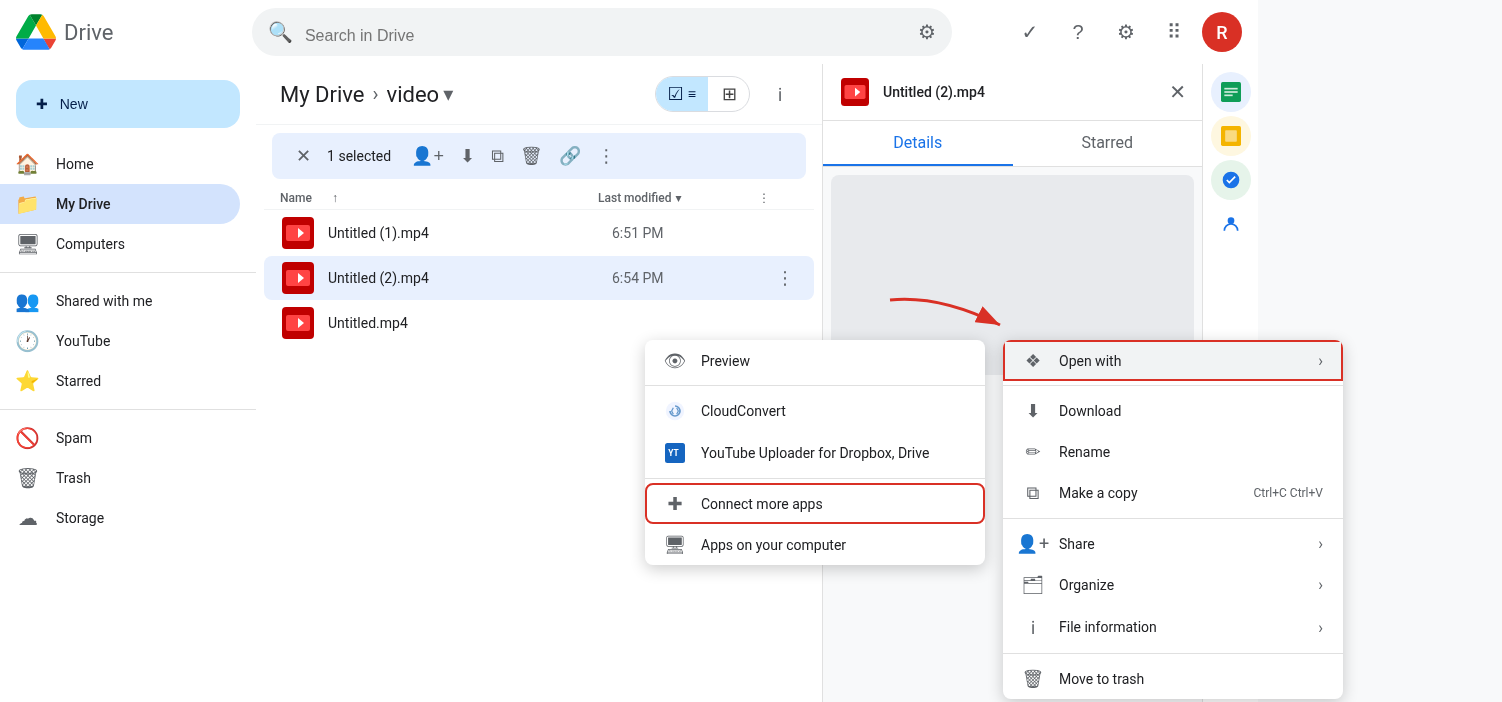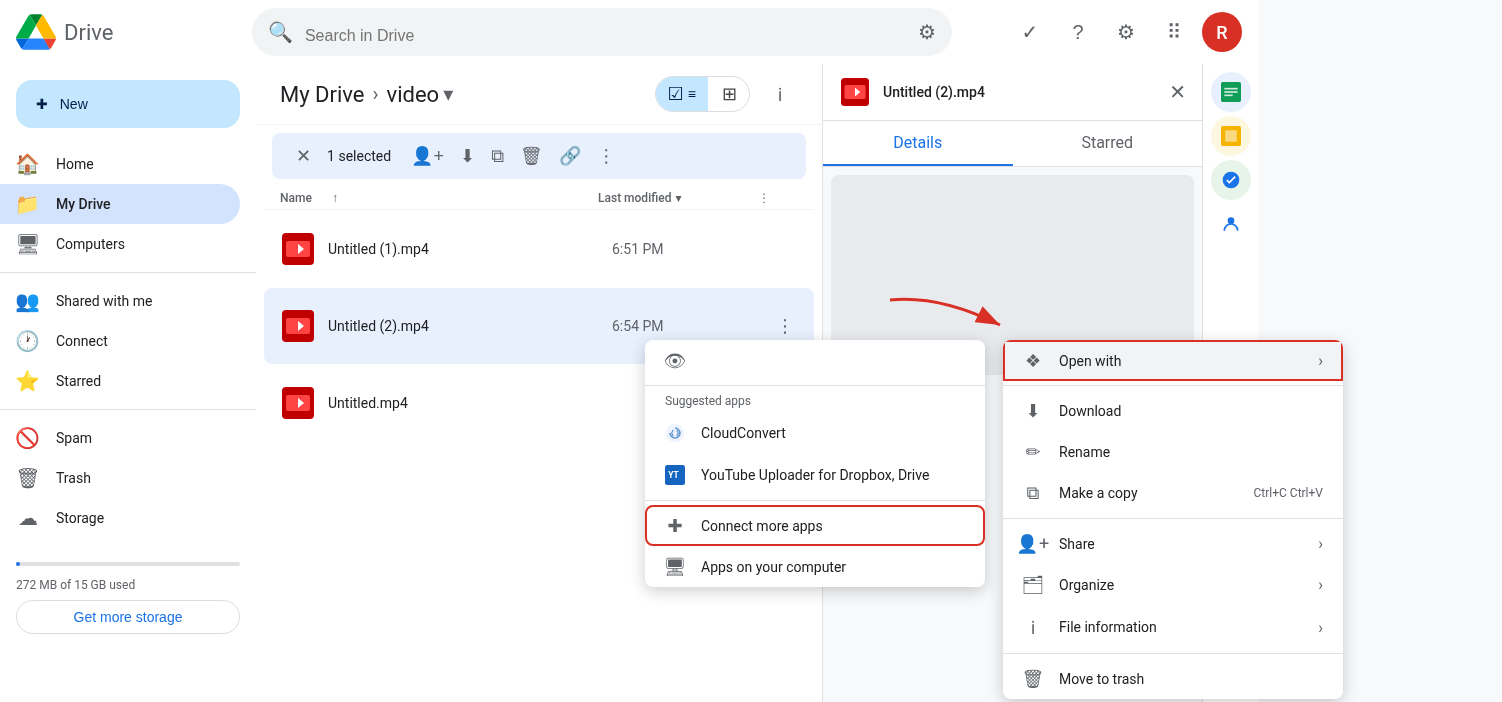--- a/index.html
+++ b/index.html
@@ -57,21 +57,21 @@
     .sel-close { cursor: pointer; color: #5f6368; font-size: 18px; background: none; border: none; }
     .sel-count { font-size: 14px; color: #202124; margin: 0 8px; }
     .sel-action { background: none; border: none; cursor: pointer; color: #5f6368; font-size: 18px; padding: 4px; border-radius: 50%; }
 
     
     .file-list { flex: 1; overflow-y: auto; padding: 0 8px; }
     .file-list-header { display: flex; align-items: center; padding: 4px 16px; color: #5f6368; font-size: 12px; font-weight: 500; border-bottom: 1px solid #f1f3f4; }
     .col-name { flex: 1; display: flex; align-items: center; gap: 20px; cursor: pointer; }
     .col-modified { width: 160px; display: flex; align-items: center; gap: 4px; cursor: pointer; }
     .col-actions { width: 40px; }
-    .file-row { display: flex; align-items: center; padding: 20px 16px; cursor: pointer; border-radius: 8px; margin: 1px 0; }
+    .file-row { display: flex; align-items: center; padding: 4px 16px; cursor: pointer; border-radius: 8px; margin: 1px 0; }
     .file-row.selected { background: #e8f0fe; }
     .file-icon { width: 36px; height: 36px; display: flex; align-items: center; justify-content: center; margin-right: 12px; flex-shrink: 0; }
     .file-name { flex: 1; font-size: 14px; color: #202124; }
     .file-modified { width: 160px; font-size: 14px; color: #5f6368; }
     .file-more { background: none; border: none; cursor: pointer; color: #5f6368; font-size: 18px; padding: 4px; border-radius: 50%; opacity: 0; }
     .file-row:hover .file-more, .file-row.selected .file-more { opacity: 1; }
 
     
     .right-panel { width: 380px; background: #fff; border-left: 1px solid #e0e0e0; display: flex; flex-direction: column; flex-shrink: 0; }
     .right-panel-header { display: flex; align-items: center; padding: 12px 16px; gap: 12px; border-bottom: 1px solid #e0e0e0; }
@@ -165,21 +165,21 @@
       </div>
 
       <div class="sidebar-divider"></div>
 
       <div class="sidebar-item">
         <span class="item-icon">👥</span>
         <span>Shared with me</span>
       </div>
       <div class="sidebar-item">
         <span class="item-icon">🕐</span>
-        <span>Connect</span>
+        <span>YouTube</span>
       </div>
       <div class="sidebar-item">
         <span class="item-icon">⭐</span>
         <span>Starred</span>
       </div>
 
       <div class="sidebar-divider"></div>
 
       <div class="sidebar-item">
         <span class="item-icon">🚫</span>
@@ -187,27 +187,20 @@
       </div>
       <div class="sidebar-item">
         <span class="item-icon">🗑</span>
         <span>Trash</span>
       </div>
       <div class="sidebar-item">
         <span class="item-icon">☁</span>
         <span>Storage</span>
       </div>
 
-      <div class="storage-area">
-        <div class="storage-bar-bg">
-          <div class="storage-bar-fill"></div>
-        </div>
-        <div class="storage-text">272 MB of 15 GB used</div>
-        <button class="get-storage-btn">Get more storage</button>
-      </div>
     </div>
 
     <div class="content-area">
 
       <div class="content-header">
         <div class="breadcrumb">
           <span class="breadcrumb-link">My Drive</span>
           <span class="breadcrumb-sep">›</span>
           <span class="breadcrumb-current">
             <span>video</span>
@@ -340,23 +333,23 @@
           <path d="M4 20c0-4.4 3.6-8 8-8s8 3.6 8 8" stroke="#1a73e8" stroke-width="2" fill="none"></path>
         </svg>
       </div>
     </div>
   </div>
 </div>
 
 <div class="context-menu" style="left: 645px; top: 340px; width: 340px;">
   <div class="context-menu-item">
     <span class="ci-icon">👁</span>
+    <span class="ci-label">Preview</span>
   </div>
   <div class="context-menu-divider"></div>
-  <div class="context-menu-section">Suggested apps</div>
   <div class="context-menu-item">
     <span class="ci-icon">
       <svg width="22" height="22" viewBox="0 0 24 24">
         <circle cx="12" cy="12" r="11" fill="#f0f4ff"></circle>
         <path d="M12 6c3.3 0 6 2.7 6 6s-2.7 6-6 6-6-2.7-6-6" stroke="#6699cc" stroke-width="2" fill="none"></path>
         <path d="M10 8l-2 4 2 4" stroke="#6699cc" stroke-width="1.5" fill="none"></path>
         <path d="M14 8l2 4-2 4" stroke="#6699cc" stroke-width="1.5" fill="none"></path>
       </svg>
     </span>
     <span class="ci-label">CloudConvert</span>

